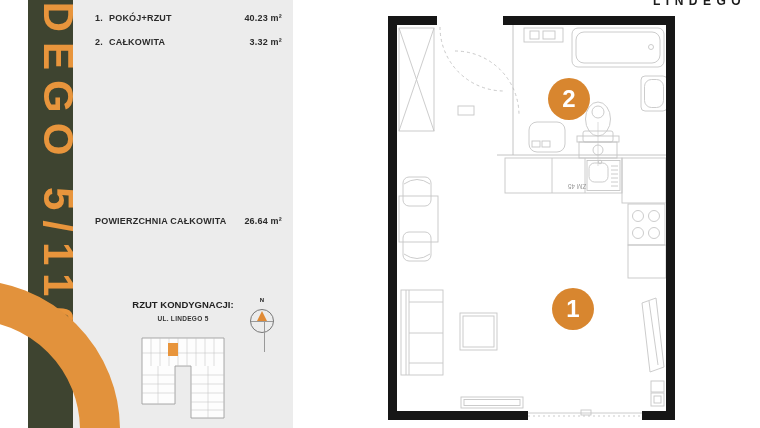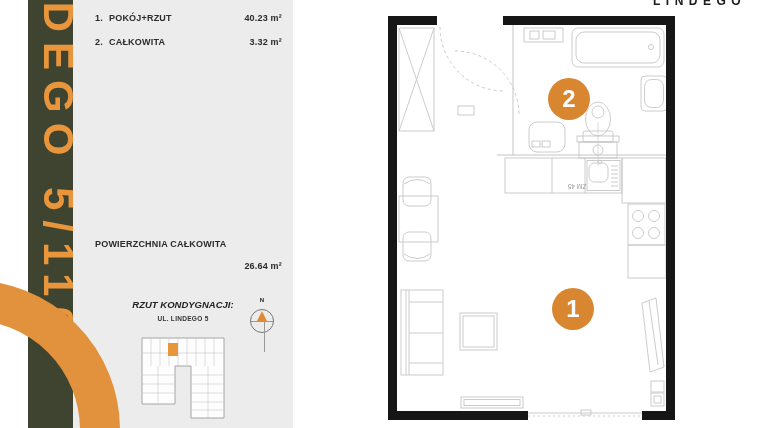--- a/index.html
+++ b/index.html
@@ -16,26 +16,26 @@
   .orange-ring{position:absolute;left:-180px;top:280px;width:220px;height:220px;border:40px solid #E2923C;
       border-radius:50%;z-index:5;}
 
   
   .gray-panel{position:absolute;left:73px;top:0;width:220px;height:428px;background:#ECECEC;z-index:1;}
   .room-row{position:absolute;left:22px;right:11px;display:flex;align-items:baseline;
       font-size:9px;font-weight:bold;color:#2b2b2b;letter-spacing:0.2px;}
   .room-row .idx{width:14px;flex:none;}
   .room-row .area{margin-left:auto;}
   .row-1{top:13px;} .row-2{top:37px;}
-  .total-row{position:absolute;left:22px;right:11px;top:216px;display:flex;align-items:center;
+  .total-row{position:absolute;left:22px;right:11px;top:216px;display:flex;align-items:flex-end;
       font-size:9px;font-weight:bold;color:#2b2b2b;letter-spacing:0.2px;}
-  .total-row .area{margin-left:auto;margin-top:45px;}
+  .total-row .area{margin-left:auto;}
 
   .floor-title{position:absolute;left:40px;width:140px;top:299px;text-align:center;
-      font-size:9.5px;font-weight:bold;color:#222;font-style:italic;}
+      font-size:9.5px;font-weight:bold;color:#222;}
   .floor-sub{position:absolute;left:40px;width:140px;top:315px;text-align:center;
       font-size:6.5px;font-weight:bold;color:#333;letter-spacing:0.3px;}
 
   
   .compass{position:absolute;left:176px;top:297px;width:26px;height:48px;}
   .compass .n{font-size:6px;font-weight:bold;text-align:center;height:8px;color:#222;}
   .compass .dial{width:24px;height:24px;border:1px solid #777;border-radius:50%;margin:4px auto 0;
       position:relative;box-sizing:border-box;}
   .compass .dial::before{content:"";position:absolute;top:10.5px;left:0;width:22px;height:1px;background:#999;}
   .compass .needle-line{position:absolute;left:12.5px;top:8px;width:1px;height:34px;background:#999;}

